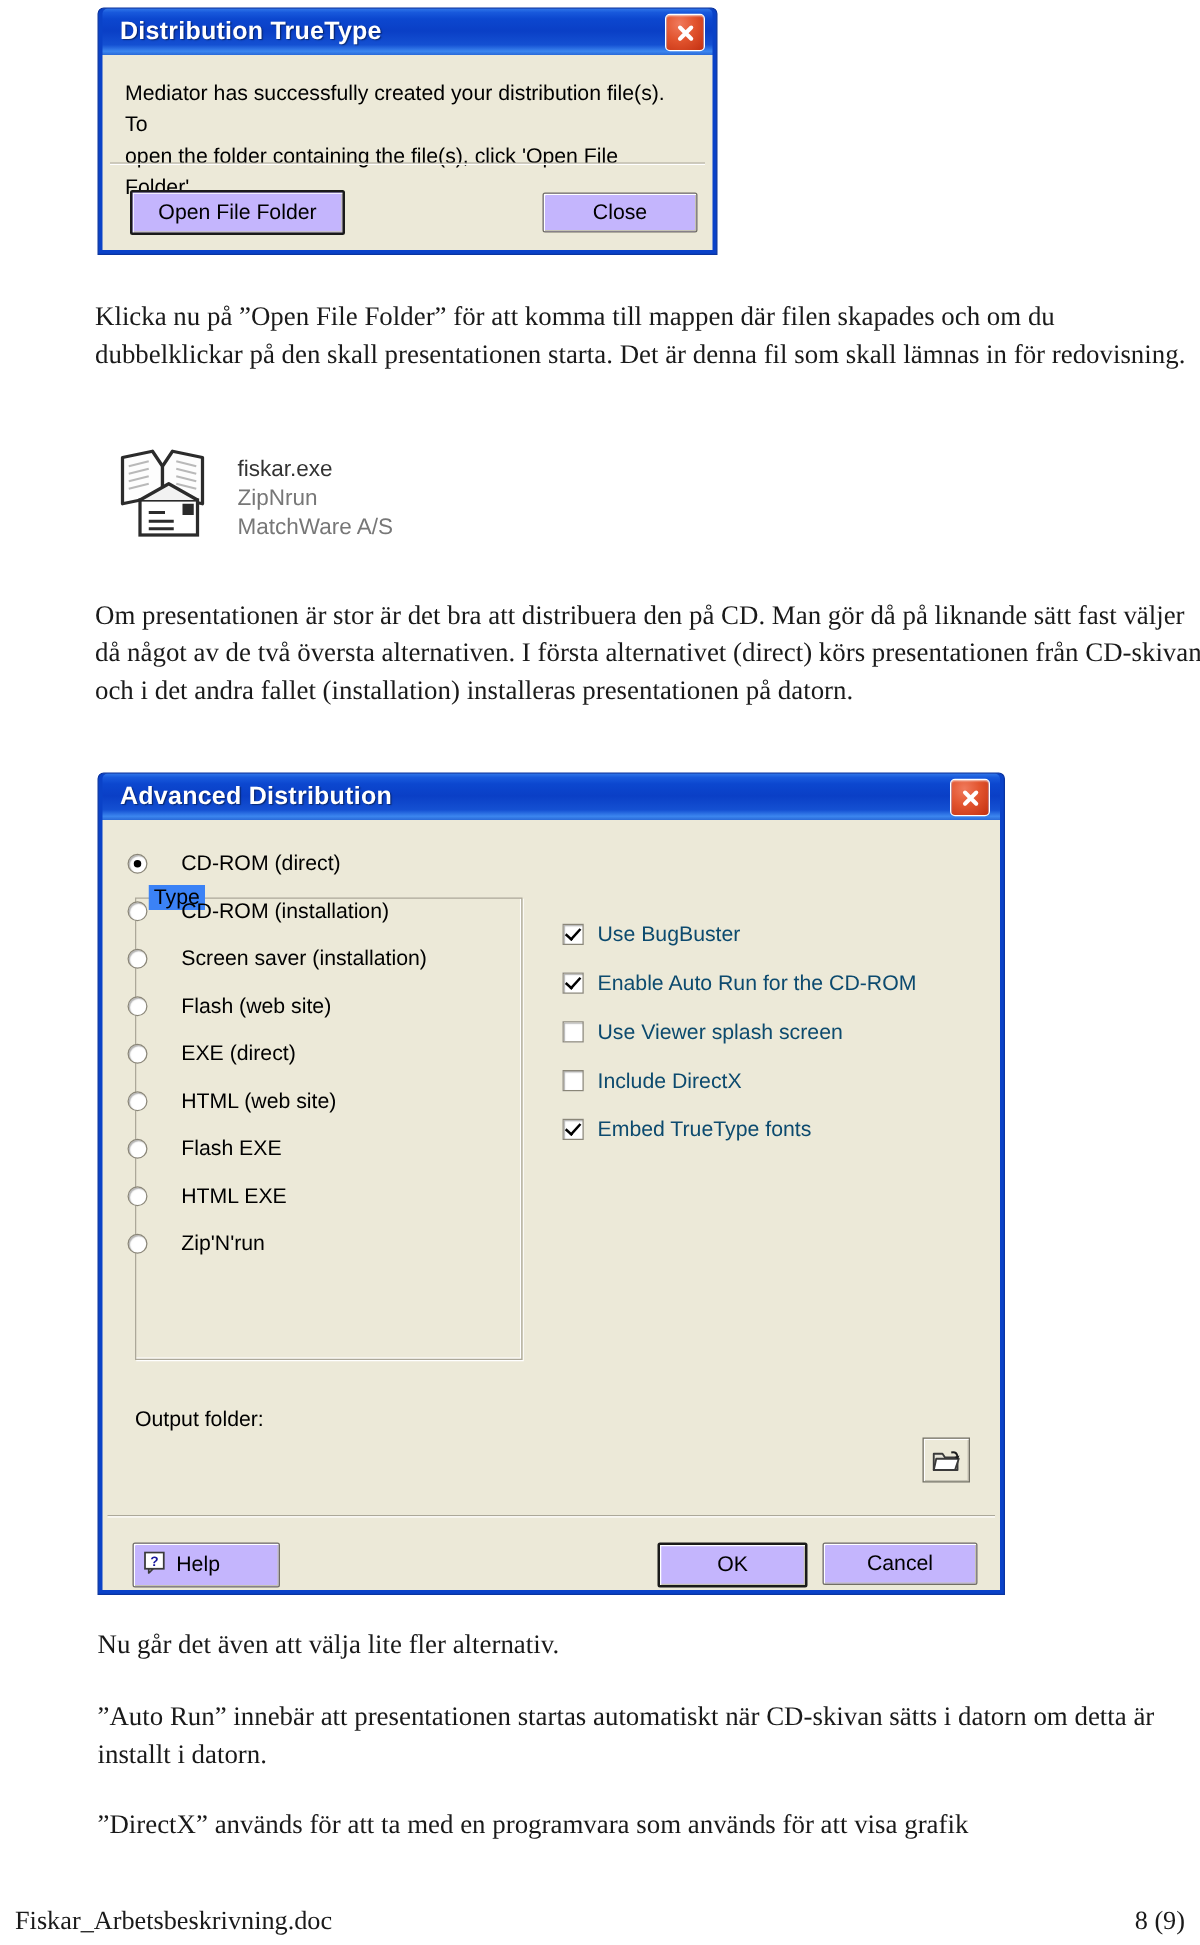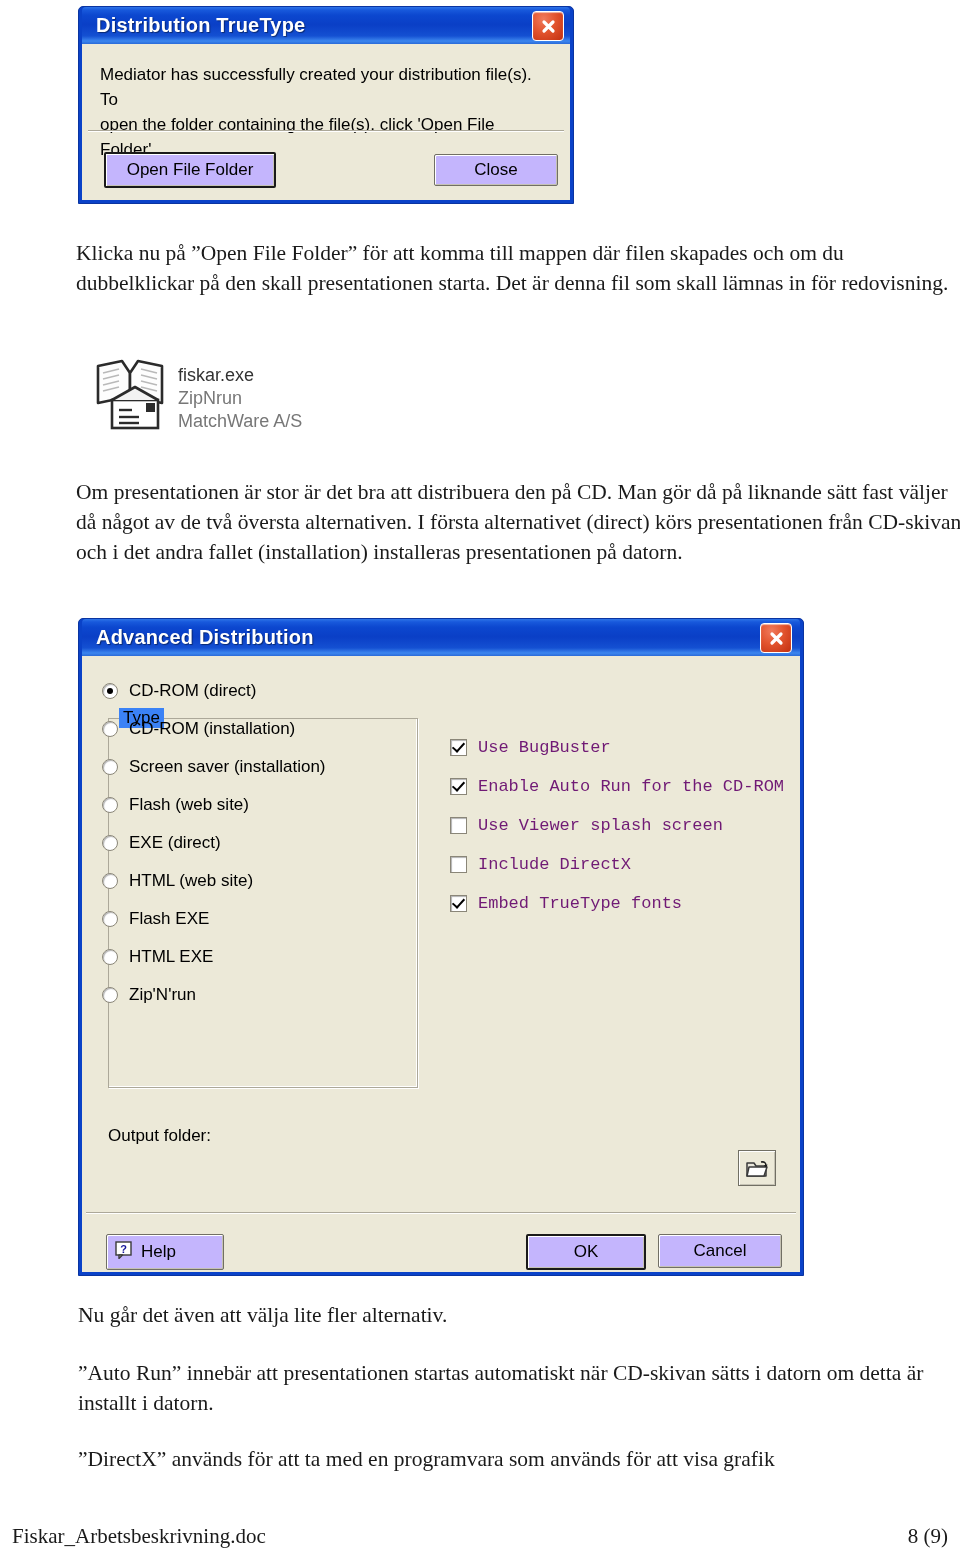--- a/index.html
+++ b/index.html
@@ -143,21 +143,21 @@
   
   #file-item {
     position: absolute;
     left: 92px;
     top: 356px;
     display: flex;
     align-items: flex-start;
   }
   #file-item .icon-box { width: 78px; height: 82px; }
   #file-item .labels {
-    margin-left: 8px;
+    margin-left: 20px;
     font-family: "Liberation Sans", sans-serif;
     font-size: 18px;
     line-height: 23px;
     padding-top: 8px;
   }
   #file-item .fname { color: #333333; }
   #file-item .fsub  { color: #777777; }
 
   
   #para-2 { left: 76px; top: 477px; width: 890px; }
@@ -194,20 +194,21 @@
 
   .opt-row {
     display: flex;
     align-items: center;
     font-family: "Liberation Sans", sans-serif;
     font-size: 17px;
     color: #000;
     height: 38px;
     cursor: pointer;
     white-space: nowrap;
+    gap: 16px;
   }
   .radio {
     width: 14px; height: 14px;
     border-radius: 50%;
     background: #ffffff;
     border: 1px solid #8a8678;
     box-shadow: inset 1px 1px 1px rgba(0,0,0,0.30);
     margin-right: 11px;
     flex: 0 0 auto;
     position: relative;
@@ -225,23 +226,23 @@
     left: 20px; top: 16px;
   }
 
   #check-list {
     position: absolute;
     left: 368px; top: 72px;
   }
   .check-row {
     display: flex;
     align-items: center;
-    font-family: Liberation Mono, monospace;
-    font-size: 17px;
-    color: #701a75;
+    font-family: Liberation Sans, sans-serif;
+    font-size: 17px;
+    color: #0c4a6e;
     height: 39px;
     cursor: pointer;
     white-space: nowrap;
   }
   .checkbox {
     width: 15px; height: 15px;
     background: #ffffff;
     border: 1px solid #8a8678;
     box-shadow: inset 1px 1px 1px rgba(0,0,0,0.30);
     margin-right: 11px;

